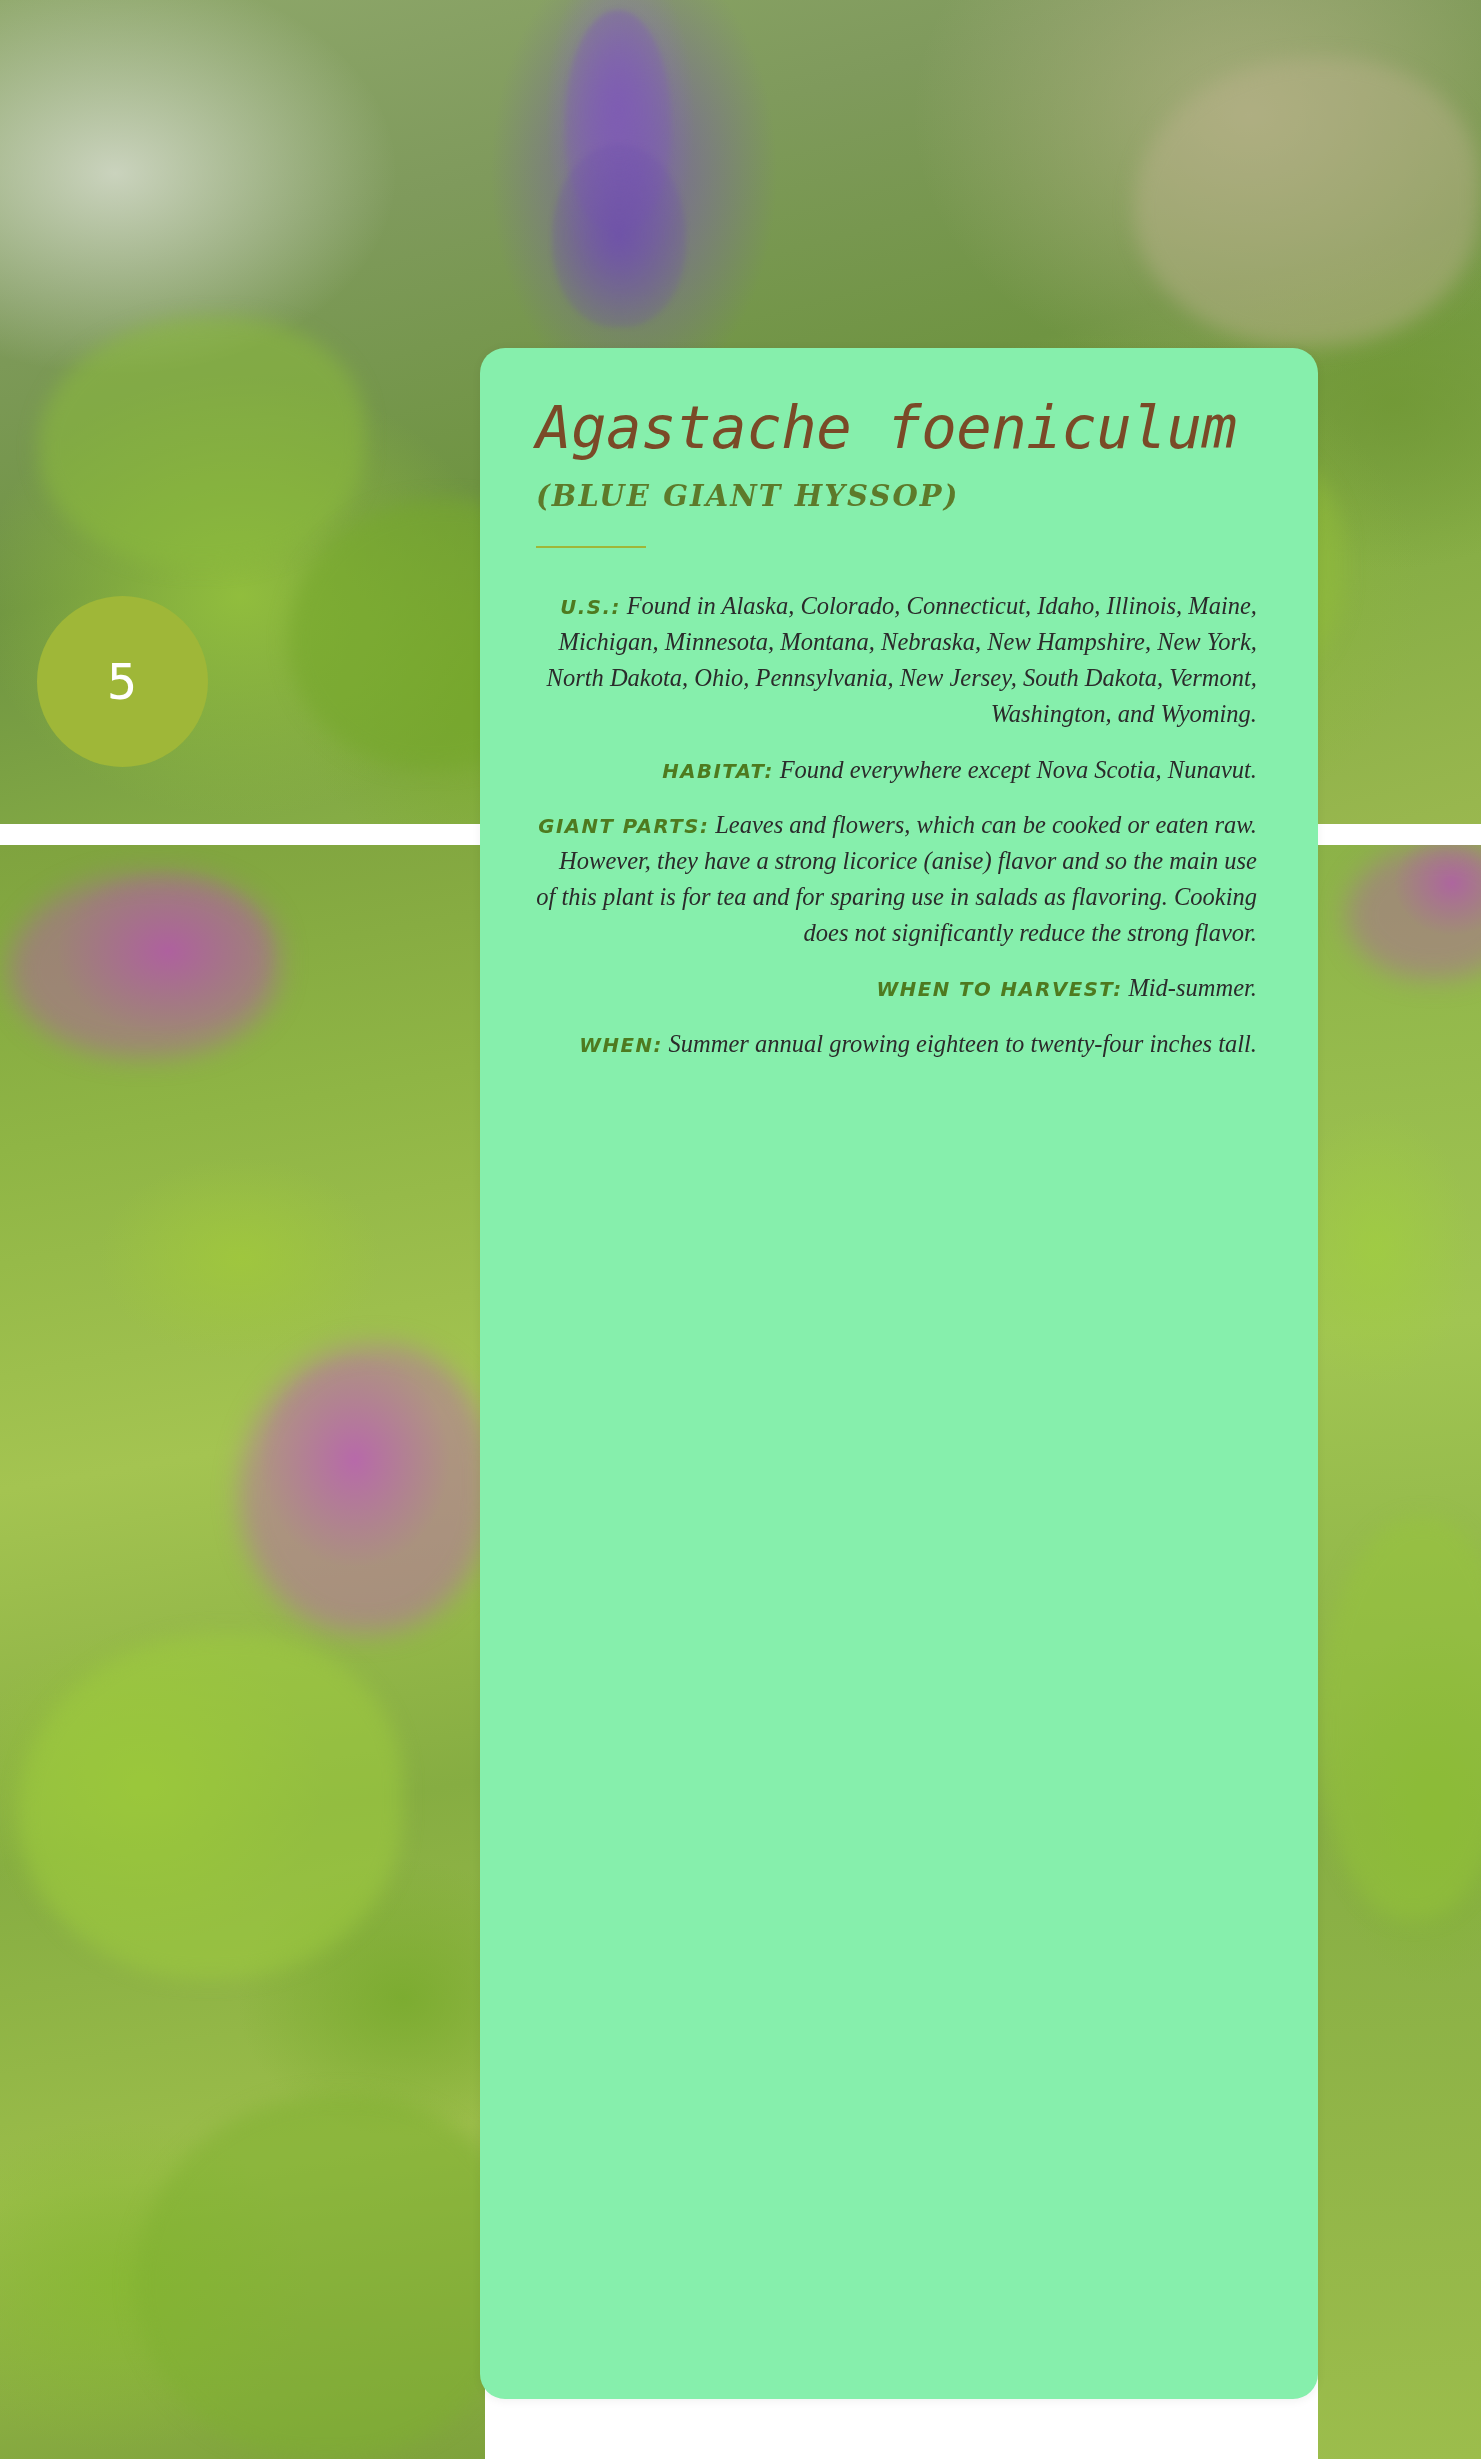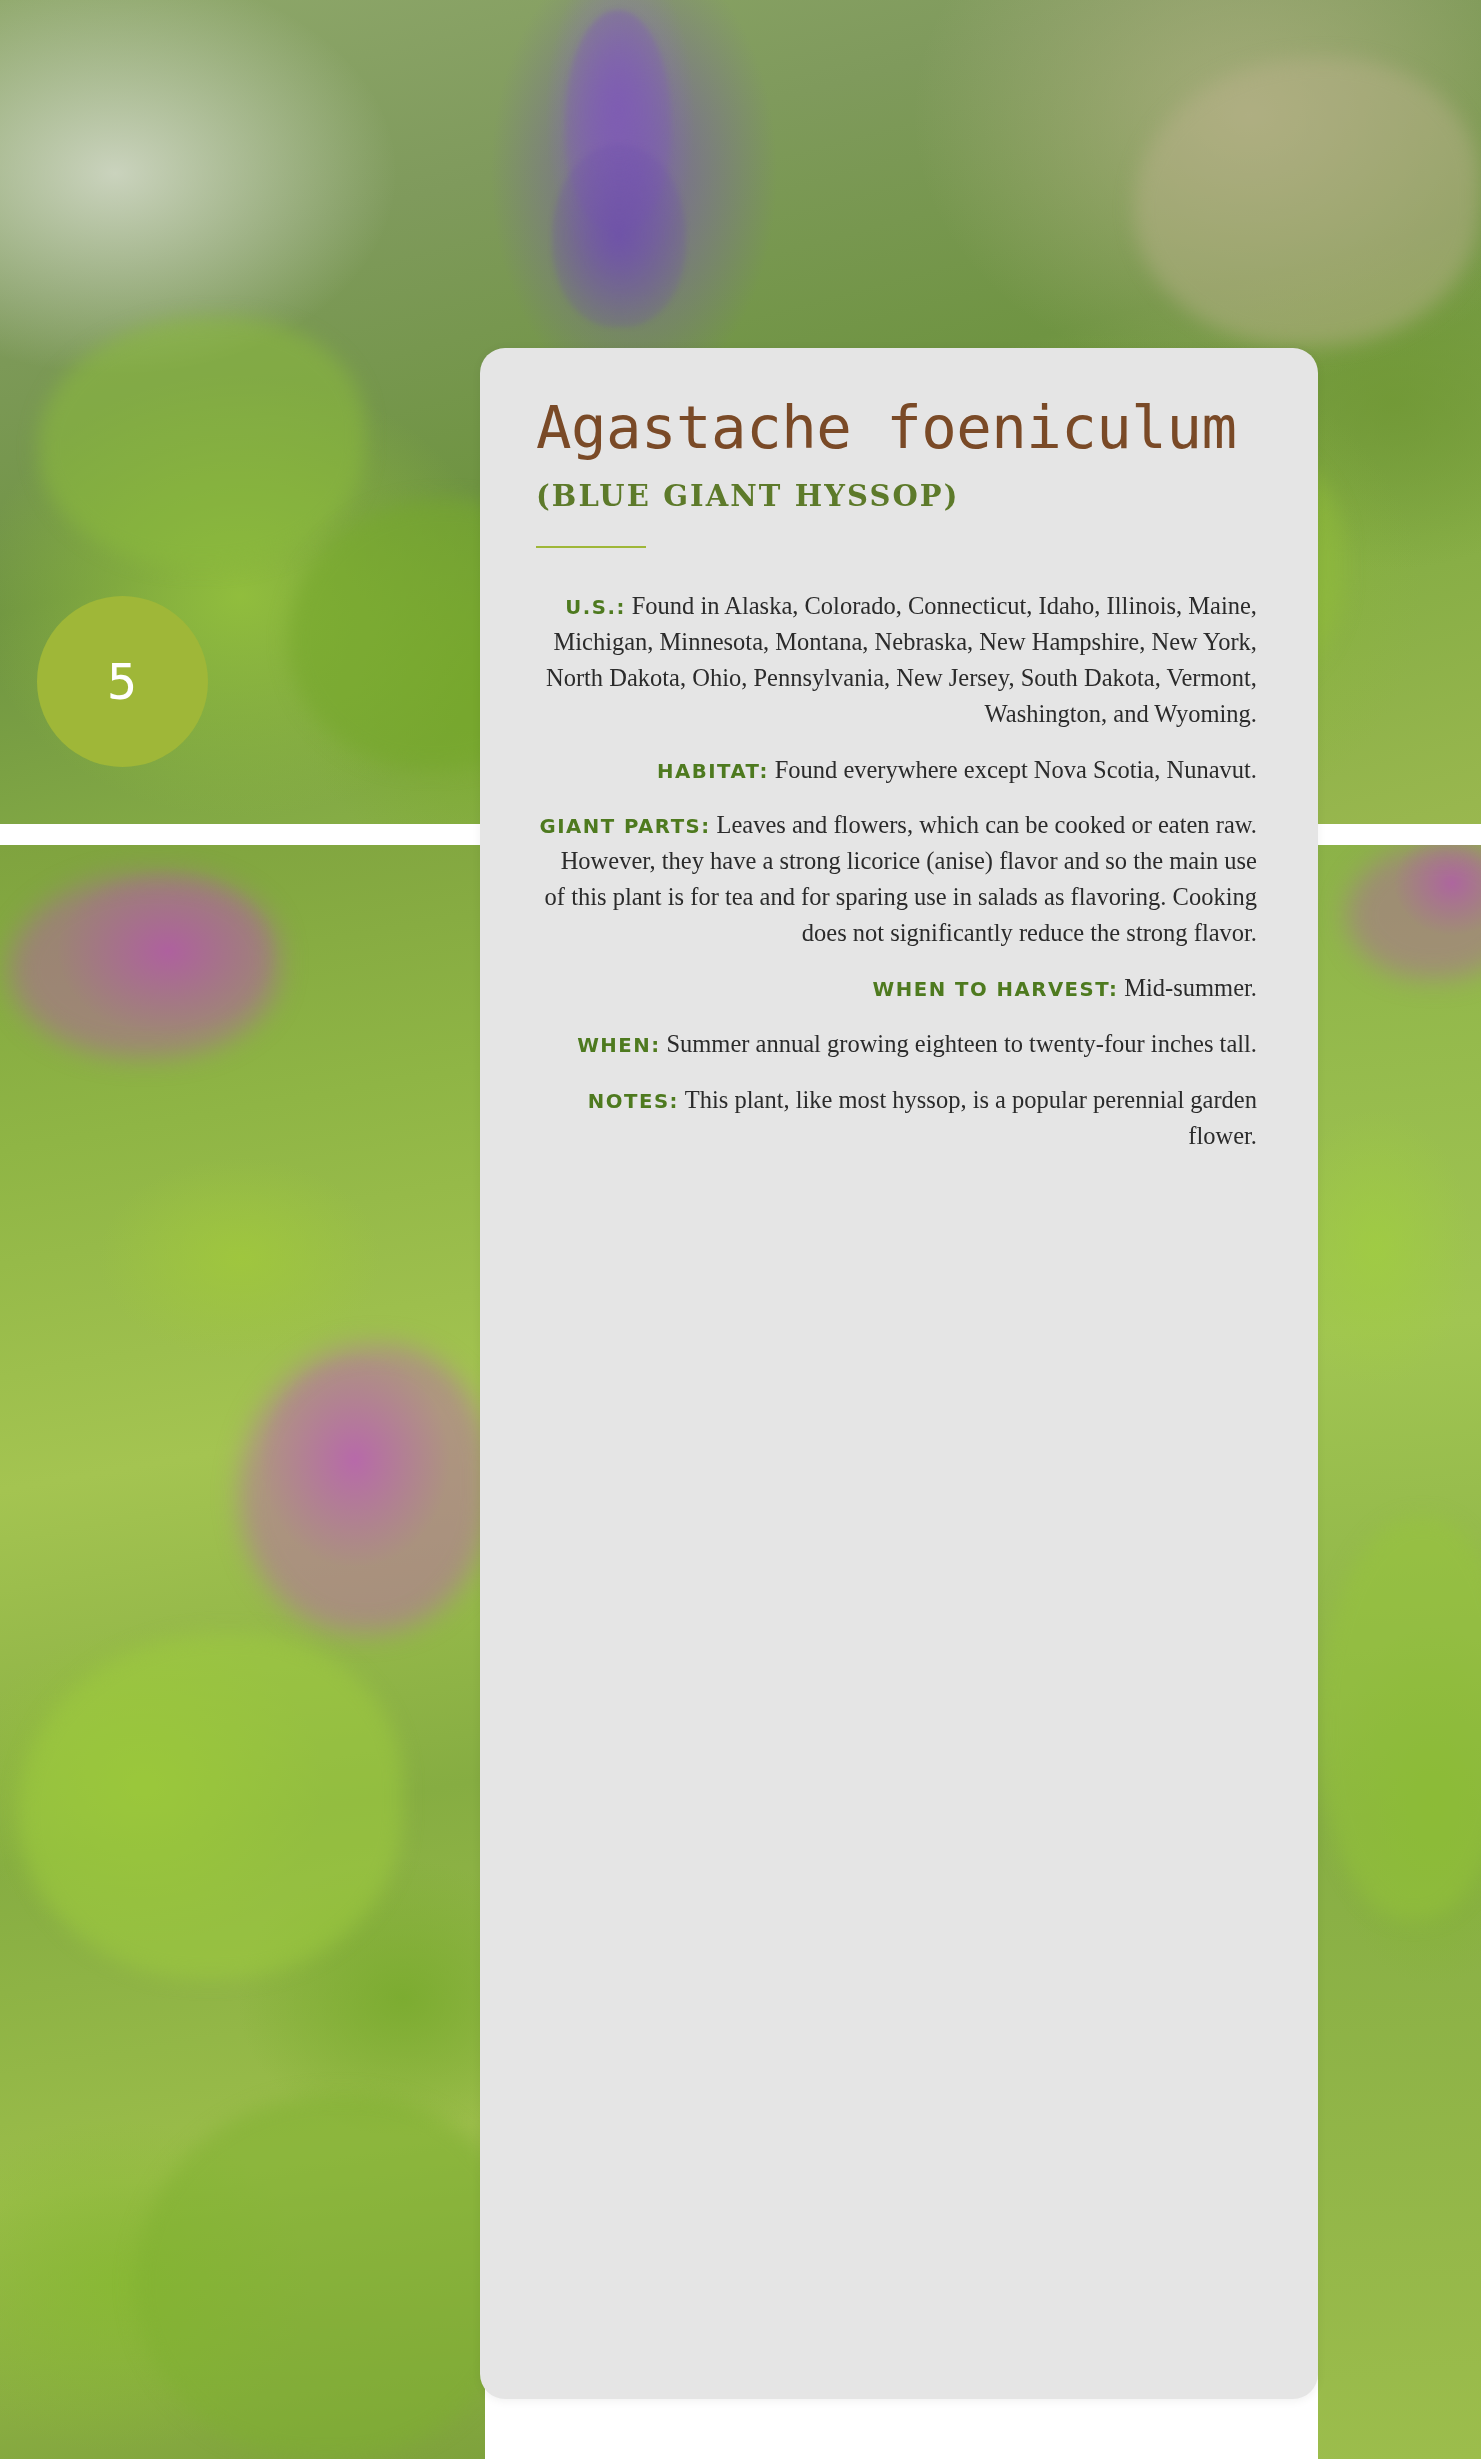--- a/index.html
+++ b/index.html
@@ -94,23 +94,24 @@
     font-size: 50px;
     font-weight: 300;
     letter-spacing: 1px;
   }
 
   
   #card {
     position: absolute;
     left: 480px; top: 348px;
     width: 838px; height: 2051px;
-    background: #e5e5e5;
+    background: #86efac;
     border-radius: 25px;
     box-shadow: 0 1.9px 9.6px rgba(0,0,0,0.06);
+    font-style: italic;
   }
   #card-inner {
     position: absolute;
     left: 56px; top: 46px;
     width: 721px;
   }
 
   .title {
     font-family: "DejaVu Sans Mono", monospace;
     font-size: 59px;
@@ -198,20 +199,17 @@
       </p>
       <p class="entry">
         <span class="lbl">GIANT PARTS:</span><span>Leaves and flowers, which can be cooked or eaten raw. However, they have a strong licorice (anise) flavor and so the main use of this plant is for tea and for sparing use in salads as flavoring. Cooking does not significantly reduce the strong flavor.</span>
       </p>
       <p class="entry">
         <span class="lbl">WHEN TO HARVEST:</span><span>Mid-summer.</span>
       </p>
       <p class="entry">
         <span class="lbl">WHEN:</span><span>Summer annual growing eighteen to twenty-four inches tall.</span>
       </p>
-      <p class="entry">
-        <span class="lbl">NOTES:</span><span>This plant, like most hyssop, is a popular perennial garden flower.</span>
-      </p>
     </div>
   </div>
 
 </div>
 
 
 </body></html>

